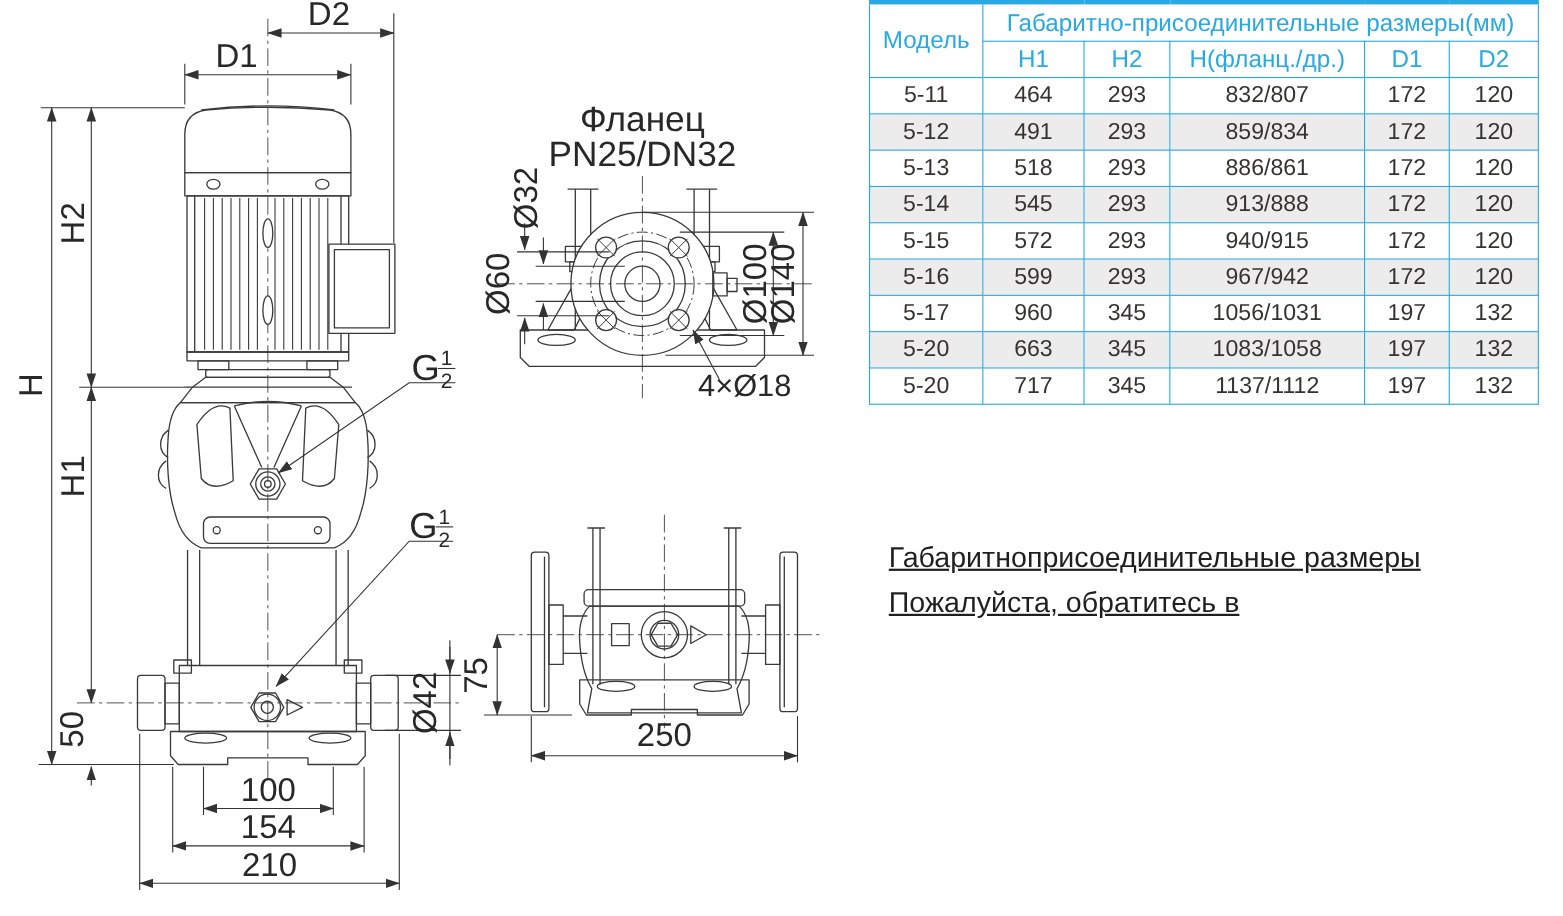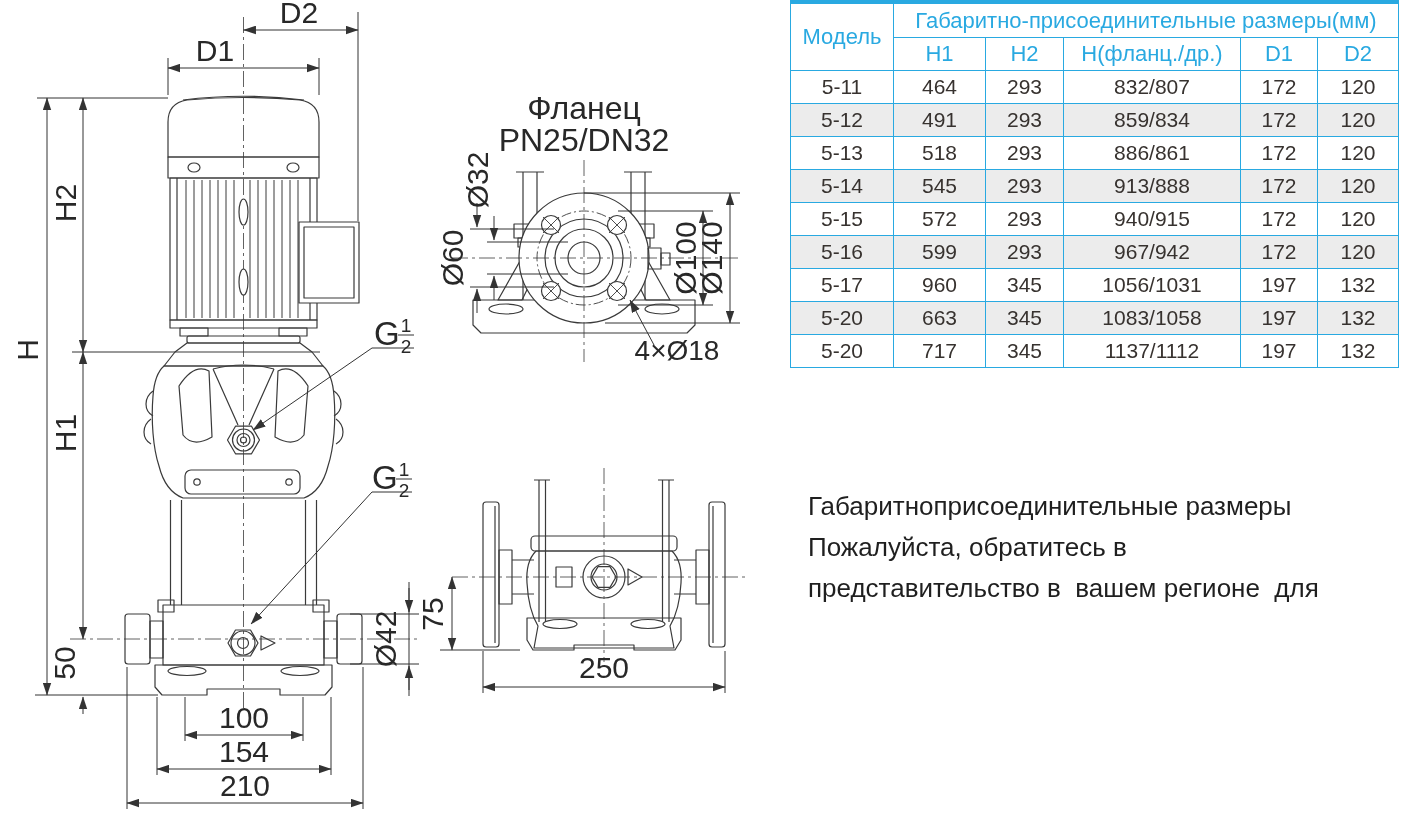--- a/index.html
+++ b/index.html
@@ -20,21 +20,21 @@
   table.spec th,table.spec td{border:1px solid #29a9e1;padding:0;text-align:center;
              vertical-align:middle;white-space:nowrap;overflow:hidden;}
   table.spec thead th{color:#29a9e1;font-weight:400;font-size:22px;}
   th.h-group{height:33px;}
   tr.sub th{height:32px;}
   table.spec td{height:32px;font-size:21px;color:#37322f;}
   td.model{color:#29a9e1;margin-left:24px;}
   tbody tr:nth-child(even){background:#ececec;}
 
   
-  .note{position:absolute;left:808px;top:486px;width:590px;color:#1f1f1f;}
+  .note{position:absolute;left:808px;top:486px;width:590px;color:#1f1f1f;text-decoration:underline;}
   .note-line{font-size:26px;line-height:41px;white-space:pre;}
 </style>
 </head>
 <body>
 
 <div class="stage">
 
 <svg width="790" height="833" viewBox="0 0 790 833">
   <defs>
     <marker id="arr" viewBox="0 0 12 8" markerWidth="13" markerHeight="9" refX="11.5" refY="4" orient="auto-start-reverse" markerUnits="userSpaceOnUse">
@@ -376,16 +376,15 @@
         <td>197</td>
         <td>132</td>
       </tr>
     </tbody>
   </table>
 </div>
 
 <div class="note">
   <div class="note-line">Габаритноприсоединительные размеры</div>
   <div class="note-line">Пожалуйста, обратитесь в</div>
-  <div class="note-line">представительство в  вашем регионе  для</div>
 </div>
 
 </div>
 
 </body></html>

